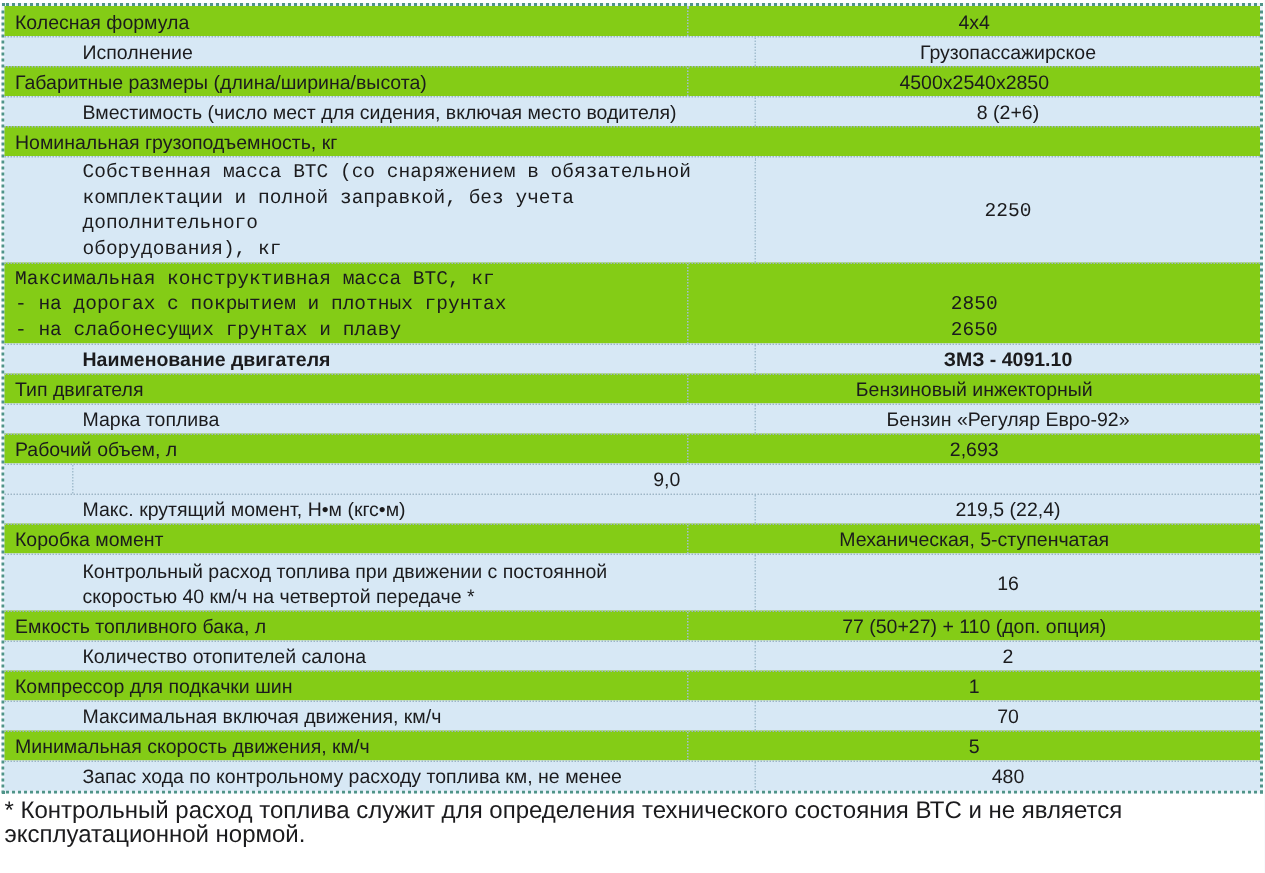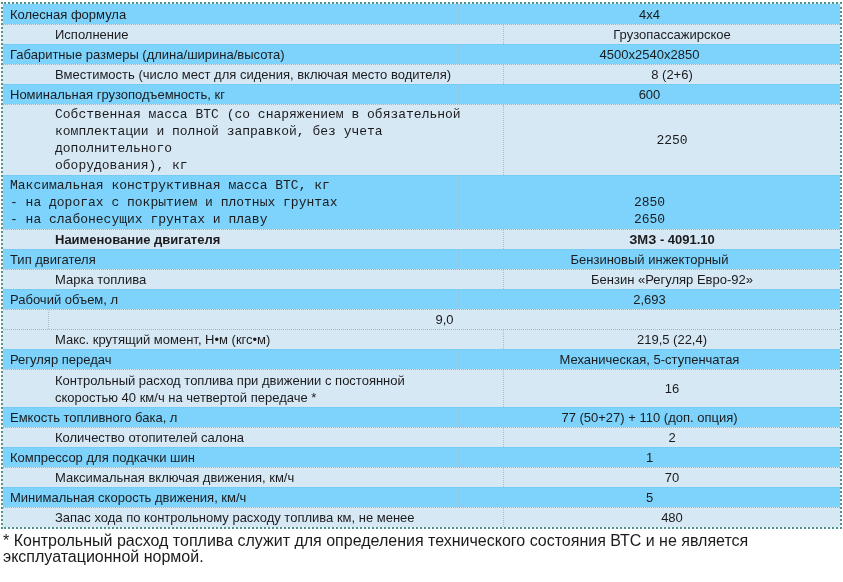--- a/index.html
+++ b/index.html
@@ -22,21 +22,21 @@
     background: #edf4fa;
   }
   .row {
     display: flex;
     min-height: 20px;
     box-sizing: border-box;
   }
   .row + .row {
     border-top: 1px dotted #9db5c6;
   }
-  .row.light { background: #7dd3fc; }
+  .row.light { background: #84cc16; }
   .row.blue  { background: #d7e8f5; padding-left: 45px; }
   .row.h3 { min-height: 54px; font-family: Liberation Mono, monospace; }
   .row.h2 { min-height: 38px; }
   .cell {
     display: flex;
     align-items: center;
     box-sizing: border-box;
     font-size: 13px;
     line-height: 17px;
     color: #1b1b1d;
@@ -81,21 +81,20 @@
     <div class="row light">
       <div class="cell label">Габаритные размеры (длина/ширина/высота)</div>
       <div class="cell value">4500х2540х2850</div>
     </div>
     <div class="row blue">
       <div class="cell label">Вместимость (число мест для сидения, включая место водителя)</div>
       <div class="cell value">8 (2+6)</div>
     </div>
     <div class="row light">
       <div class="cell label">Номинальная грузоподъемность, кг</div>
-      <div class="cell value">600</div>
     </div>
     <div class="row blue h3">
       <div class="cell label">Собственная масса ВТС (со снаряжением в обязательной
 комплектации и полной заправкой, без учета дополнительного
 оборудования), кг</div>
       <div class="cell value">2250</div>
     </div>
     <div class="row light h3">
       <div class="cell label">Максимальная конструктивная масса ВТС, кг
 - на дорогах с покрытием и плотных грунтах
@@ -121,21 +120,21 @@
       <div class="cell value">2,693</div>
     </div>
     <div class="row blue">
       <div class="cell value">9,0</div>
     </div>
     <div class="row blue">
       <div class="cell label">Макс. крутящий момент, Н•м (кгс•м)</div>
       <div class="cell value">219,5 (22,4)</div>
     </div>
     <div class="row light">
-      <div class="cell label">Регуляр передач</div>
+      <div class="cell label">Коробка момент</div>
       <div class="cell value">Механическая, 5-ступенчатая</div>
     </div>
     <div class="row blue h2">
       <div class="cell label">Контрольный расход топлива при движении с постоянной
 скоростью 40 км/ч на четвертой передаче *</div>
       <div class="cell value">16</div>
     </div>
     <div class="row light">
       <div class="cell label">Емкость топливного бака, л</div>
       <div class="cell value">77 (50+27) + 110 (доп. опция)</div>

